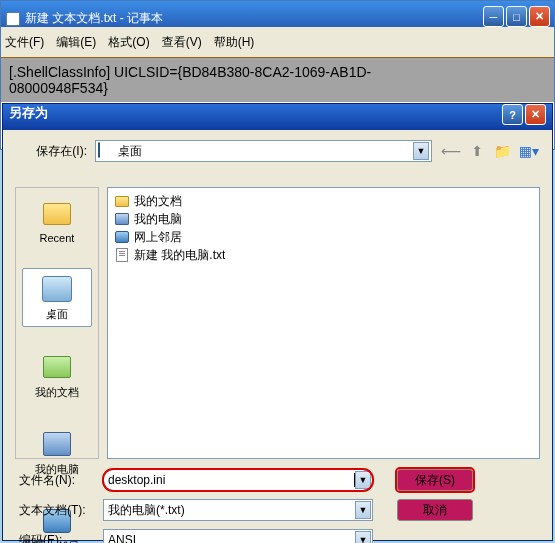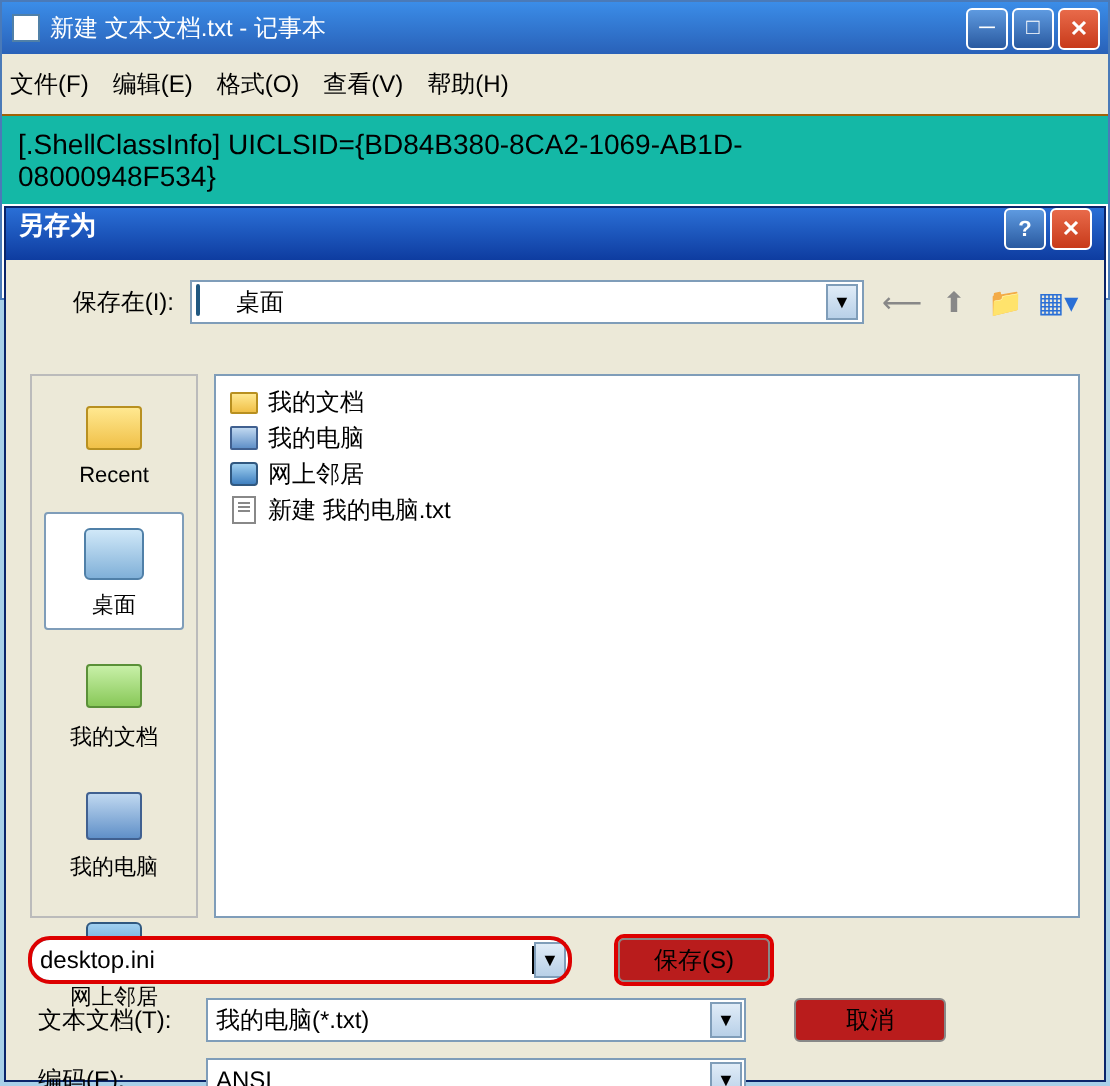--- a/index.html
+++ b/index.html
@@ -1,28 +1,28 @@
 <!DOCTYPE html>
 <html><head>
 <meta charset="utf-8">
 <style>
 * { box-sizing: border-box; margin: 0; padding: 0; }
 body { font-family: "Microsoft YaHei", SimSun, Tahoma, sans-serif; font-size: 12px; background: #a8d0e8; width: 555px; height: 543px; overflow: hidden; position: relative; }
 
 
 .notepad { position: absolute; top: 0; left: 0; width: 555px; height: 150px; background: #fff; border: 1px solid #4a7ab8; }
-.notepad-titlebar { background: linear-gradient(to bottom, #3b8de8, #2961b8); height: 26px; display: flex; align-items: center; padding: 0 4px; color: #fff; }
+.notepad-titlebar { background: linear-gradient(to bottom, #3b8de8, #2961b8); height: 26px; display: flex; align-items: flex-end; padding: 0 4px; color: #fff; }
 .notepad-titlebar .icon { width: 16px; height: 16px; margin-right: 4px; display: inline-flex; align-items: center; justify-content: center; }
 .notepad-title { flex: 1; font-size: 12px; }
 .win-buttons { display: flex; gap: 2px; }
 .win-btn { width: 21px; height: 21px; background: linear-gradient(to bottom,#5e9ae0,#2a5aa0); border: 1px solid #fff; border-radius: 3px; color: #fff; display: flex; align-items: center; justify-content: center; font-size: 11px; font-weight: bold; cursor: pointer; }
 .win-btn.close { background: linear-gradient(to bottom,#e86a4a,#c83a1a); }
 .notepad-menu { background: #ece9d8; height: 20px; display: flex; align-items: center; padding: 15px 4px; border-bottom: 1px solid #a16207; font-size: 12px; }
 .notepad-menu span { margin-right: 12px; cursor: pointer; }
-.notepad-content { padding: 6px 8px; font-family: Tahoma, sans-serif; font-size: 14px; color: #000; background: #14b8a6; }
+.notepad-content { padding: 6px 8px; font-family: Tahoma, sans-serif; font-size: 14px; color: #000; background: #a3a3a3; }
 
 
 .dialog { position: absolute; top: 103px; left: 2px; width: 551px; height: 438px; background: #ece9d8; border: 1px solid #0a246a; }
 .dialog-titlebar { background: linear-gradient(to bottom,#2a6fd6,#0e3ca0); height: 26px; display: flex; align-items: flex-start; padding: 0 6px; color: #fff; font-size: 13px; font-weight: bold; }
 .dialog-title { flex: 1; }
 .dlg-buttons { display: flex; gap: 2px; }
 .dlg-btn { width: 21px; height: 21px; border: 1px solid #fff; border-radius: 3px; color: #fff; display: flex; align-items: center; justify-content: center; font-size: 11px; font-weight: bold; cursor: pointer; }
 .dlg-btn.help { background: linear-gradient(to bottom,#5e9ae0,#2a5aa0); }
 .dlg-btn.close { background: linear-gradient(to bottom,#e86a4a,#c83a1a); }
 
@@ -34,39 +34,39 @@
 .savein-select { flex: 1; display: flex; align-items: center; background: #fff; border: 1px solid #7f9db9; height: 22px; padding: 0 2px; }
 .savein-select .sel-icon { width: 16px; height: 16px; margin-right: 4px; }
 .savein-select .sel-text { flex: 1; font-size: 12px; }
 .savein-select .sel-arrow { width: 16px; height: 18px; background: linear-gradient(to bottom,#e0ecf8,#b8d0e8); border: 1px solid #7f9db9; display: flex; align-items: center; justify-content: center; font-size: 9px; }
 .toolbar-icons { display: flex; gap: 4px; margin-left: 8px; }
 .tb-icon { width: 22px; height: 22px; display: flex; align-items: center; justify-content: center; color: #888; cursor: pointer; font-size: 14px; }
 .tb-icon.enabled { color: #2a6fd6; }
 
 
 .middle { display: flex; height: 272px; }
-.places-bar { width: 84px; background: #ece9d8; border: 1px solid #bbb; display: flex; flex-direction: column; align-items: center; padding: 6px 0; gap: 8px; }
+.places-bar { width: 84px; background: #ece9d8; border: 1px solid #bbb; display: flex; flex-direction: column; align-items: center; padding: 6px 0; gap: 20px; }
 .place { width: 70px; display: flex; flex-direction: column; align-items: center; padding: 4px 2px; cursor: pointer; text-align: center; font-size: 11px; }
 .place.selected { background: #fff; border: 1px solid #7f9db9; border-radius: 2px; }
 .place .pic { width: 32px; height: 32px; display: flex; align-items: center; justify-content: center; margin-bottom: 2px; }
 .file-list { flex: 1; background: #fff; border: 1px solid #7f9db9; margin-left: 8px; padding: 4px; overflow: auto; }
 .file-item { display: flex; align-items: center; height: 18px; padding: 0 2px; cursor: pointer; }
 .file-item .fi-icon { width: 16px; height: 16px; margin-right: 4px; display: flex; align-items: center; justify-content: center; }
 .file-item .fi-text { font-size: 12px; }
 
 
 .bottom { margin-top: 10px; }
 .brow { display: flex; align-items: center; margin-bottom: 8px; }
 .brow .blbl { width: 88px; text-align: left; padding-left: 4px; }
 .bfield { width: 270px; display: flex; align-items: center; background: #fff; border: 1px solid #7f9db9; height: 22px; padding: 0 4px; margin-right: 24px; }
 .bfield.hl { outline: 2px solid #d00; outline-offset: -1px; border-radius: 10px; }
 .bfield .bf-text { flex: 1; font-size: 12px; border: none; outline: none; }
 .bfield .bf-arrow { width: 16px; height: 18px; background: linear-gradient(to bottom,#e0ecf8,#b8d0e8); border: 1px solid #7f9db9; display: flex; align-items: center; justify-content: center; font-size: 9px; margin-right: -3px; }
 .bfield .cursor-blink { border-right: 1px solid #000; }
-.bbtn { width: 76px; height: 22px; background: #b91c1c; border: 1px solid #888; border-radius: 3px; cursor: pointer; font-size: 12px; display: flex; align-items: center; justify-content: center; }
+.bbtn { width: 76px; height: 22px; background: #be185d; border: 1px solid #888; border-radius: 3px; cursor: pointer; font-size: 12px; display: flex; align-items: center; justify-content: center; }
 .bbtn.hl { outline: 2px solid #d00; outline-offset: 0px; }
 .doc-folder { width:28px; height:22px; background:linear-gradient(to bottom,#c8f0a8,#88c858); border:1px solid #5a9038; border-radius:2px; }
 .computer-shape { width:28px; height:24px; background:linear-gradient(to bottom,#c0d8f0,#6090c8); border:1px solid #406090; border-radius:2px; }
 .network-shape { width:28px; height:24px; background:linear-gradient(to bottom,#a0d0f0,#4080c0); border:1px solid #305880; border-radius:3px; }
 .recent-shape { width:28px; height:22px; background:linear-gradient(to bottom,#ffe890,#f0c048); border:1px solid #b89020; border-radius:2px; }
 .desktop-shape { width:30px; height:26px; background:linear-gradient(to bottom,#d0e8f8,#80b0d8); border:1px solid #5080a8; border-radius:3px; display:flex; align-items:center; justify-content:center; }
 .small-folder { width:14px; height:11px; background:linear-gradient(to bottom,#ffe890,#f0c048); border:1px solid #b89020; border-radius:1px; }
 .small-computer { width:14px; height:12px; background:linear-gradient(to bottom,#c0d8f0,#6090c8); border:1px solid #406090; border-radius:1px; }
 .small-network { width:14px; height:12px; background:linear-gradient(to bottom,#a0d0f0,#4080c0); border:1px solid #305880; border-radius:2px; }
 .small-txt { width:12px; height:14px; background:#fff; border:1px solid #888; position:relative; }
@@ -184,20 +184,21 @@
           <span class="fi-icon">
               <span class="small-txt"></span>
             </span>
           <span class="fi-text">新建 我的电脑.txt</span>
         </div>
       </div>
     </div>
 
     <div class="bottom">
       <div class="brow">
+        <div class="blbl">文件名(N):</div>
         <div class="bfield hl">
           <span class="bf-text cursor-blink">desktop.ini</span>
           <span class="bf-arrow">▼</span>
         </div>
         <div class="bbtn hl">保存(S)</div>
       </div>
       <div class="brow">
         <div class="blbl">文本文档(T):</div>
         <div class="bfield">
           <span class="bf-text">我的电脑(*.txt)</span>

